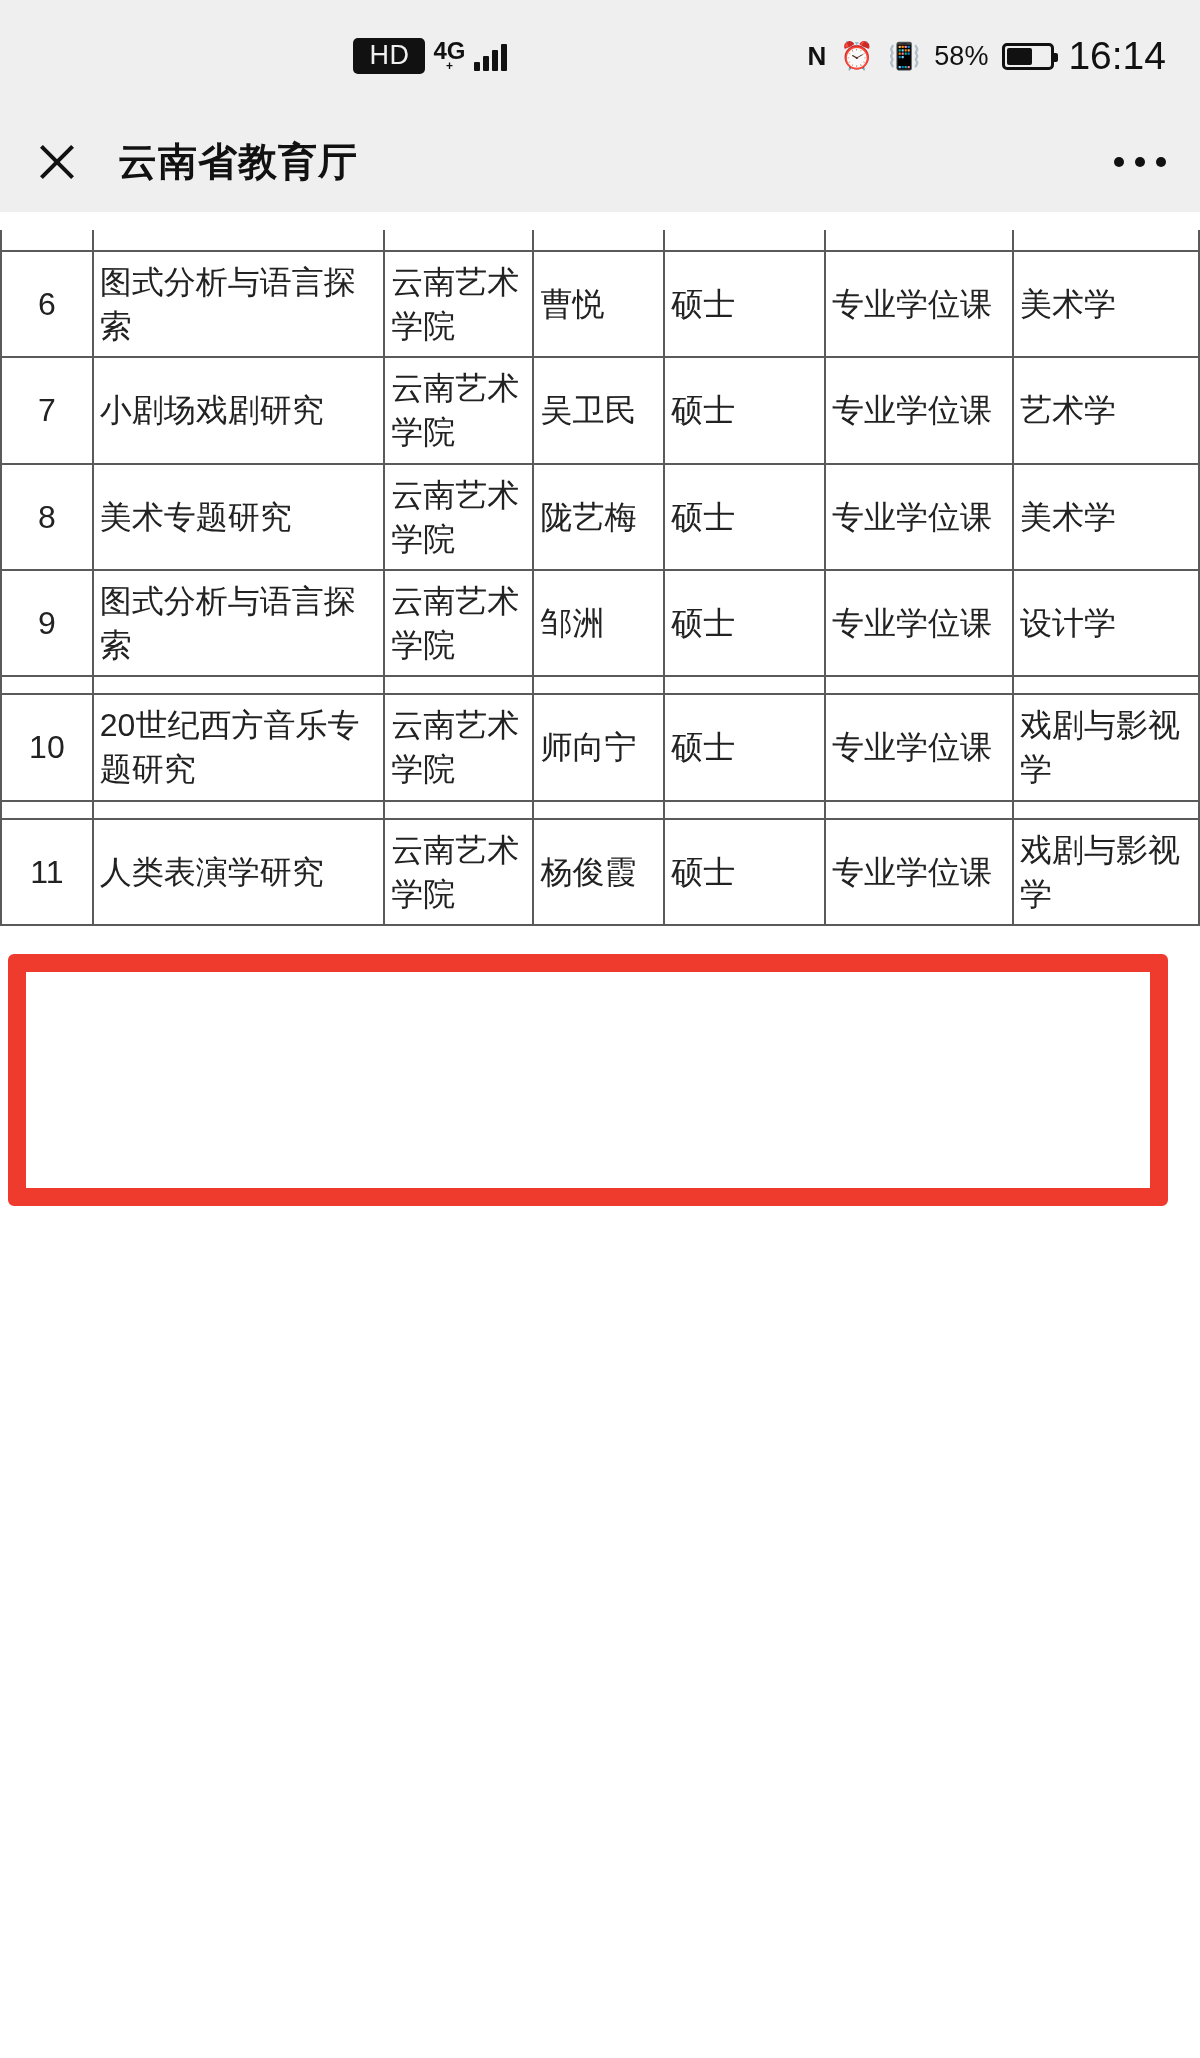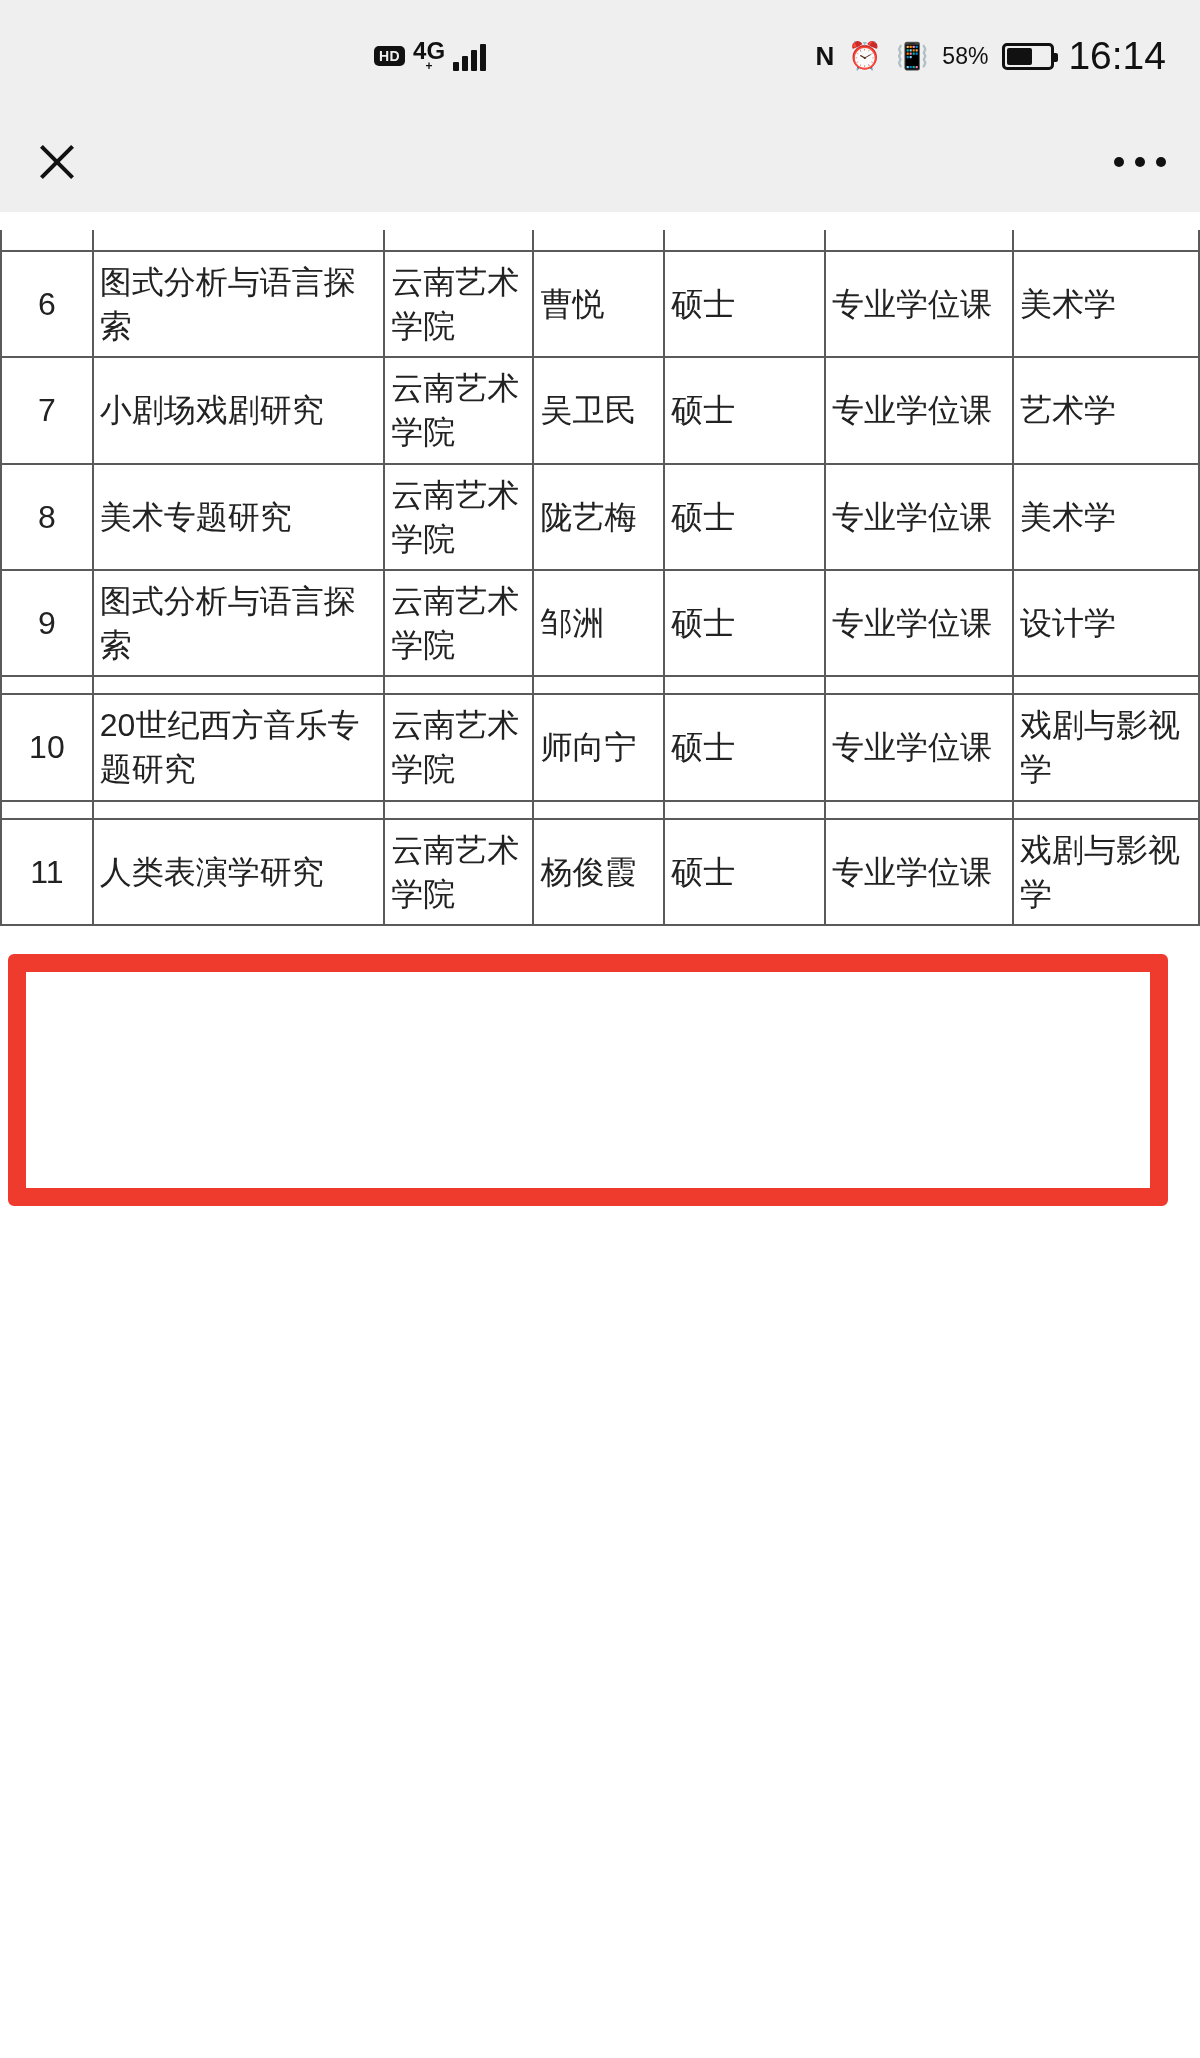--- a/index.html
+++ b/index.html
@@ -46,24 +46,24 @@
     right: 34px;
     top: 0;
     bottom: 0;
     display: flex;
     align-items: center;
     gap: 14px;
   }
   .hd-badge {
     background: #111;
     color: #efefef;
-    font-size: 14px;
-    font-weight: bold;
+    font-size: 27px;
+    font-weight: normal;
     border-radius: 5px;
-    padding: 2px 5px;
+    padding: 2px 16px;
     line-height: 1.15;
     letter-spacing: 0.5px;
   }
   .net-badge {
     display: flex;
     flex-direction: column;
     align-items: center;
     line-height: 0.85;
     color: #111;
     font-weight: bold;
@@ -83,21 +83,21 @@
     border-radius: 1px;
   }
   .bars i:nth-child(1) { height: 9px; }
   .bars i:nth-child(2) { height: 15px; }
   .bars i:nth-child(3) { height: 21px; }
   .bars i:nth-child(4) { height: 27px; }
 
   .icon-nfc { font-size: 26px; color: #111; font-weight: bold; }
   .icon-alarm { font-size: 27px; color: #111; }
   .icon-vibrate { font-size: 26px; color: #111; }
-  .batt-pct { font-size: 23px; color: #111; }
+  .batt-pct { font-size: 27px; color: #111; }
   .batt {
     width: 52px;
     height: 27px;
     border: 3px solid #111;
     border-radius: 5px;
     position: relative;
     display: flex;
     align-items: center;
     padding: 2px;
     box-sizing: border-box;
@@ -255,20 +255,21 @@
     <span class="batt-pct">58%</span>
     <span class="batt">
         <span></span>
       </span>
     <span class="clock">16:14</span>
   </div>
 </div>
 
 <div class="titlebar">
   <div class="close-x"></div>
+  <div class="app-title">云南省教育厅</div>
   <div class="more-dots">
       <i></i>
       <i></i>
       <i></i>
     </div>
 </div>
 
 <div class="content">
   <table class="doc">
     <tbody>

